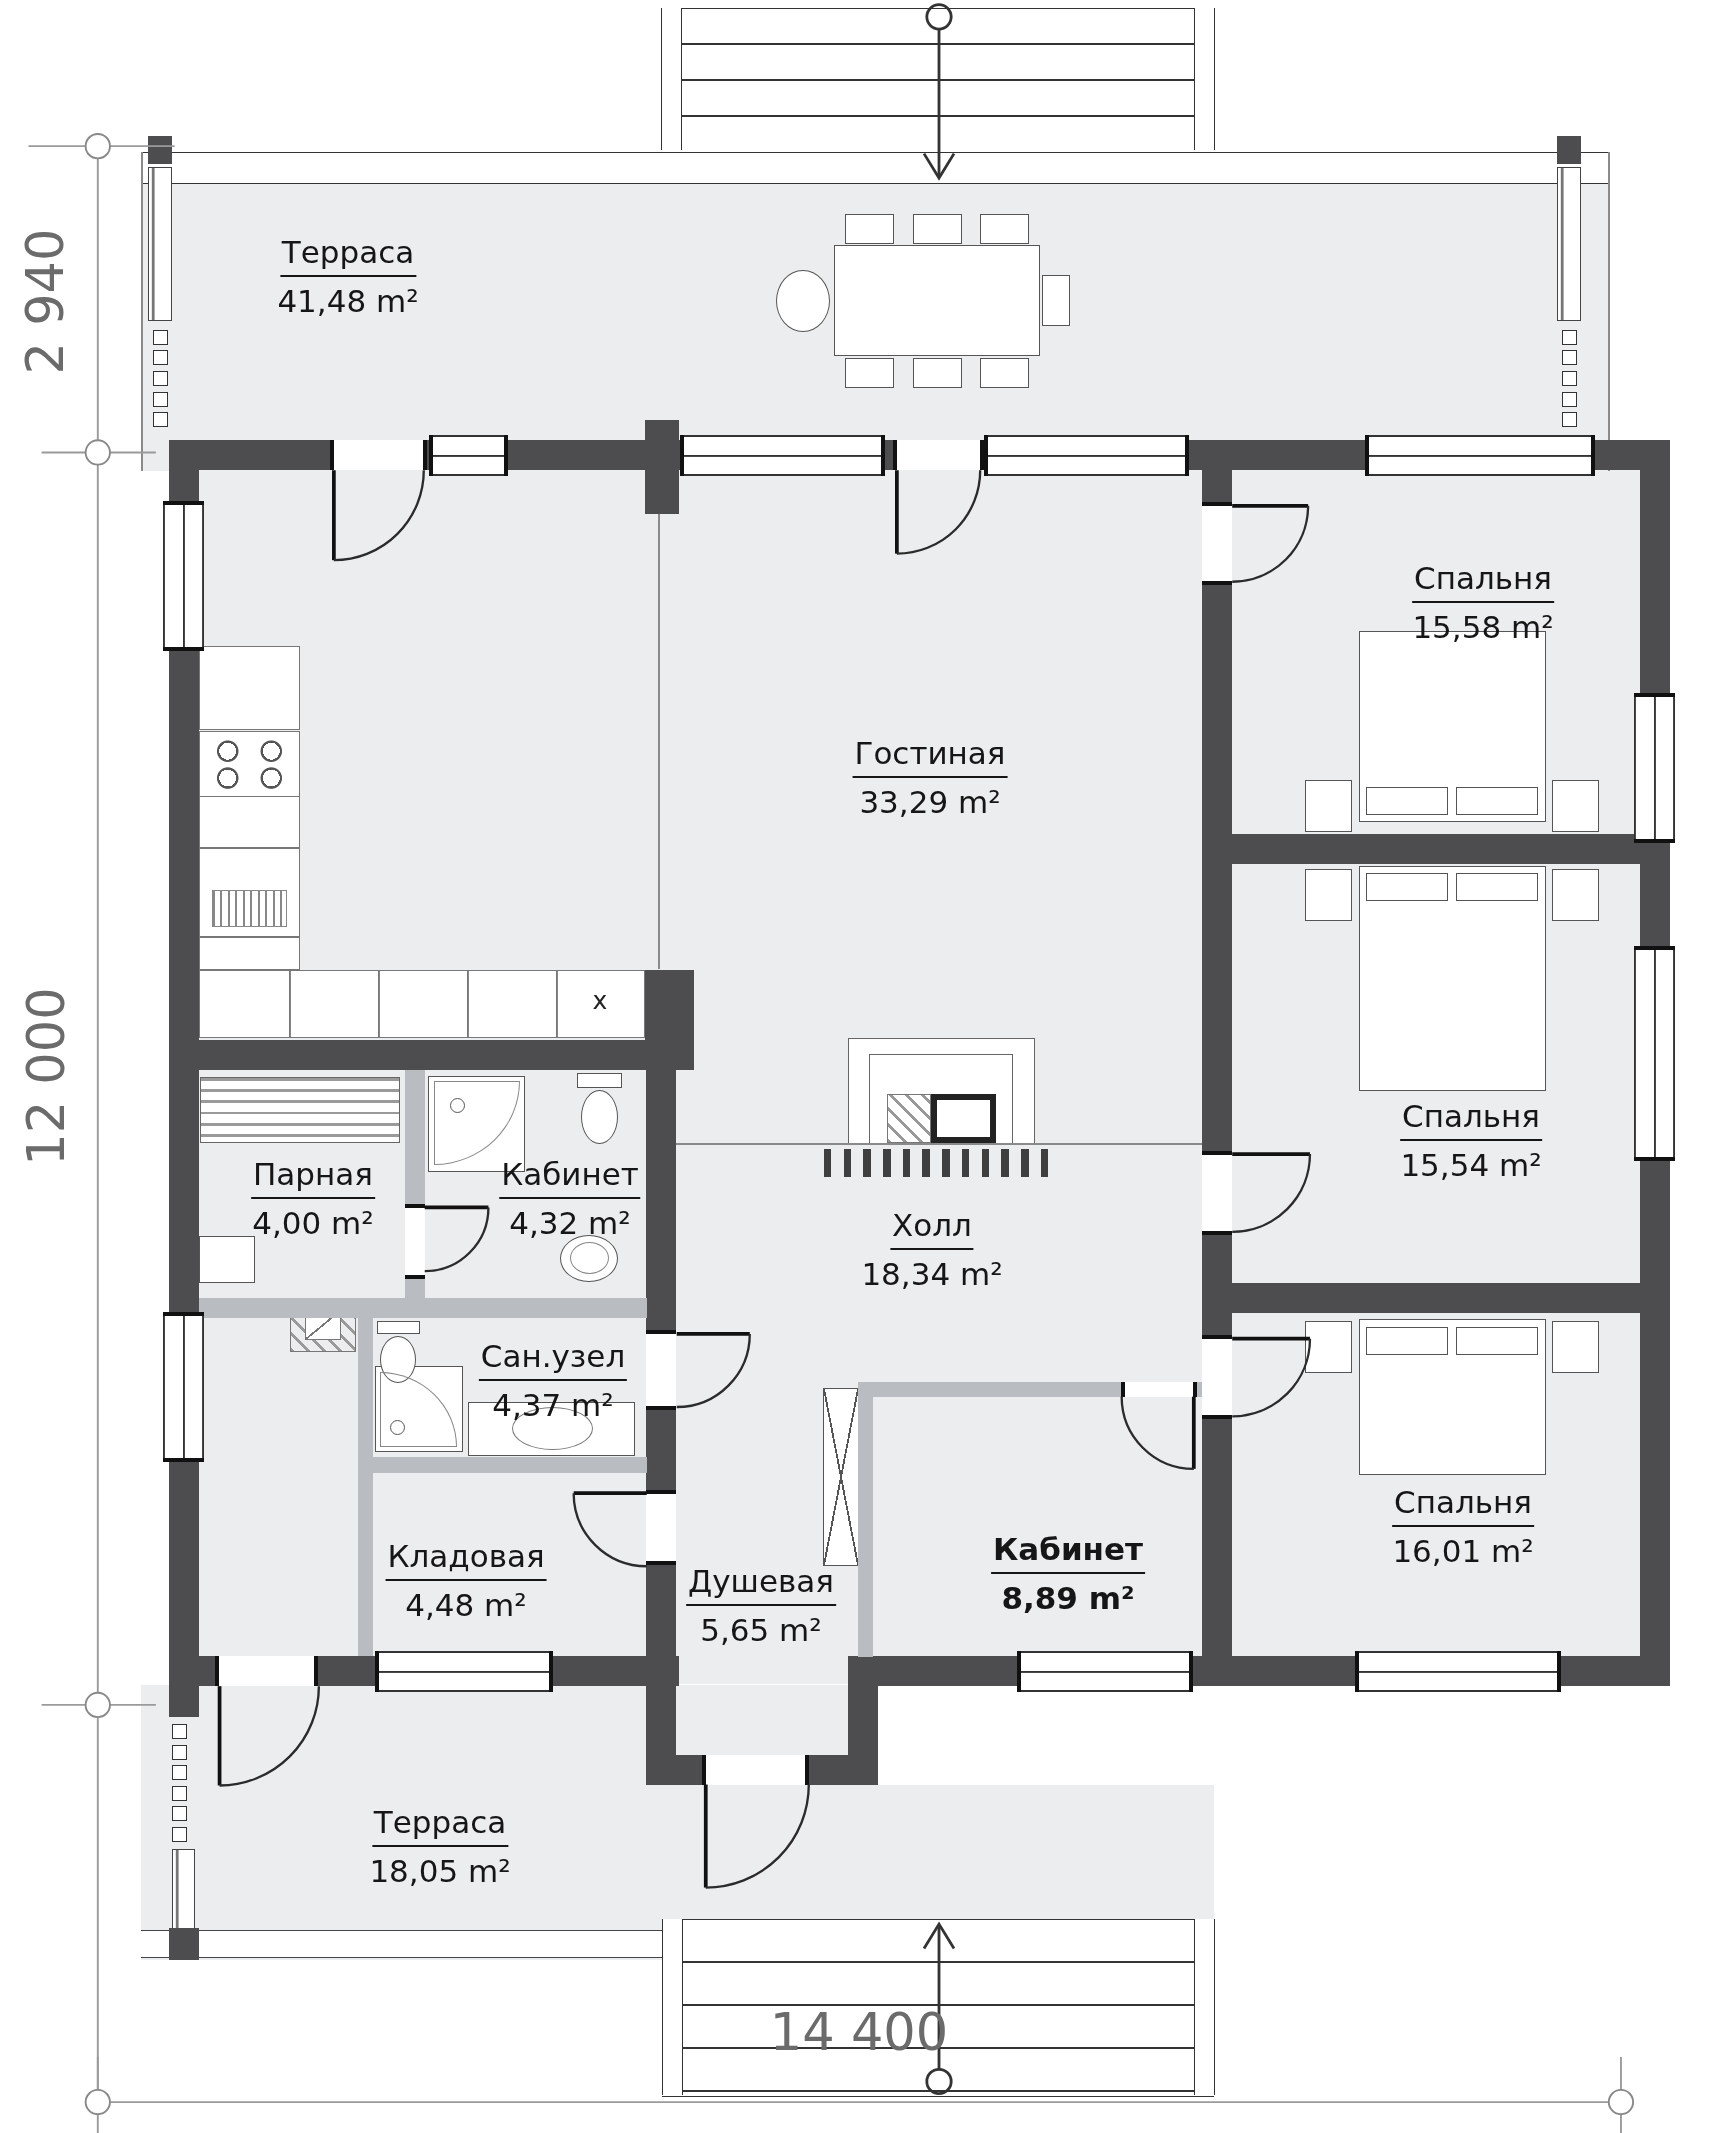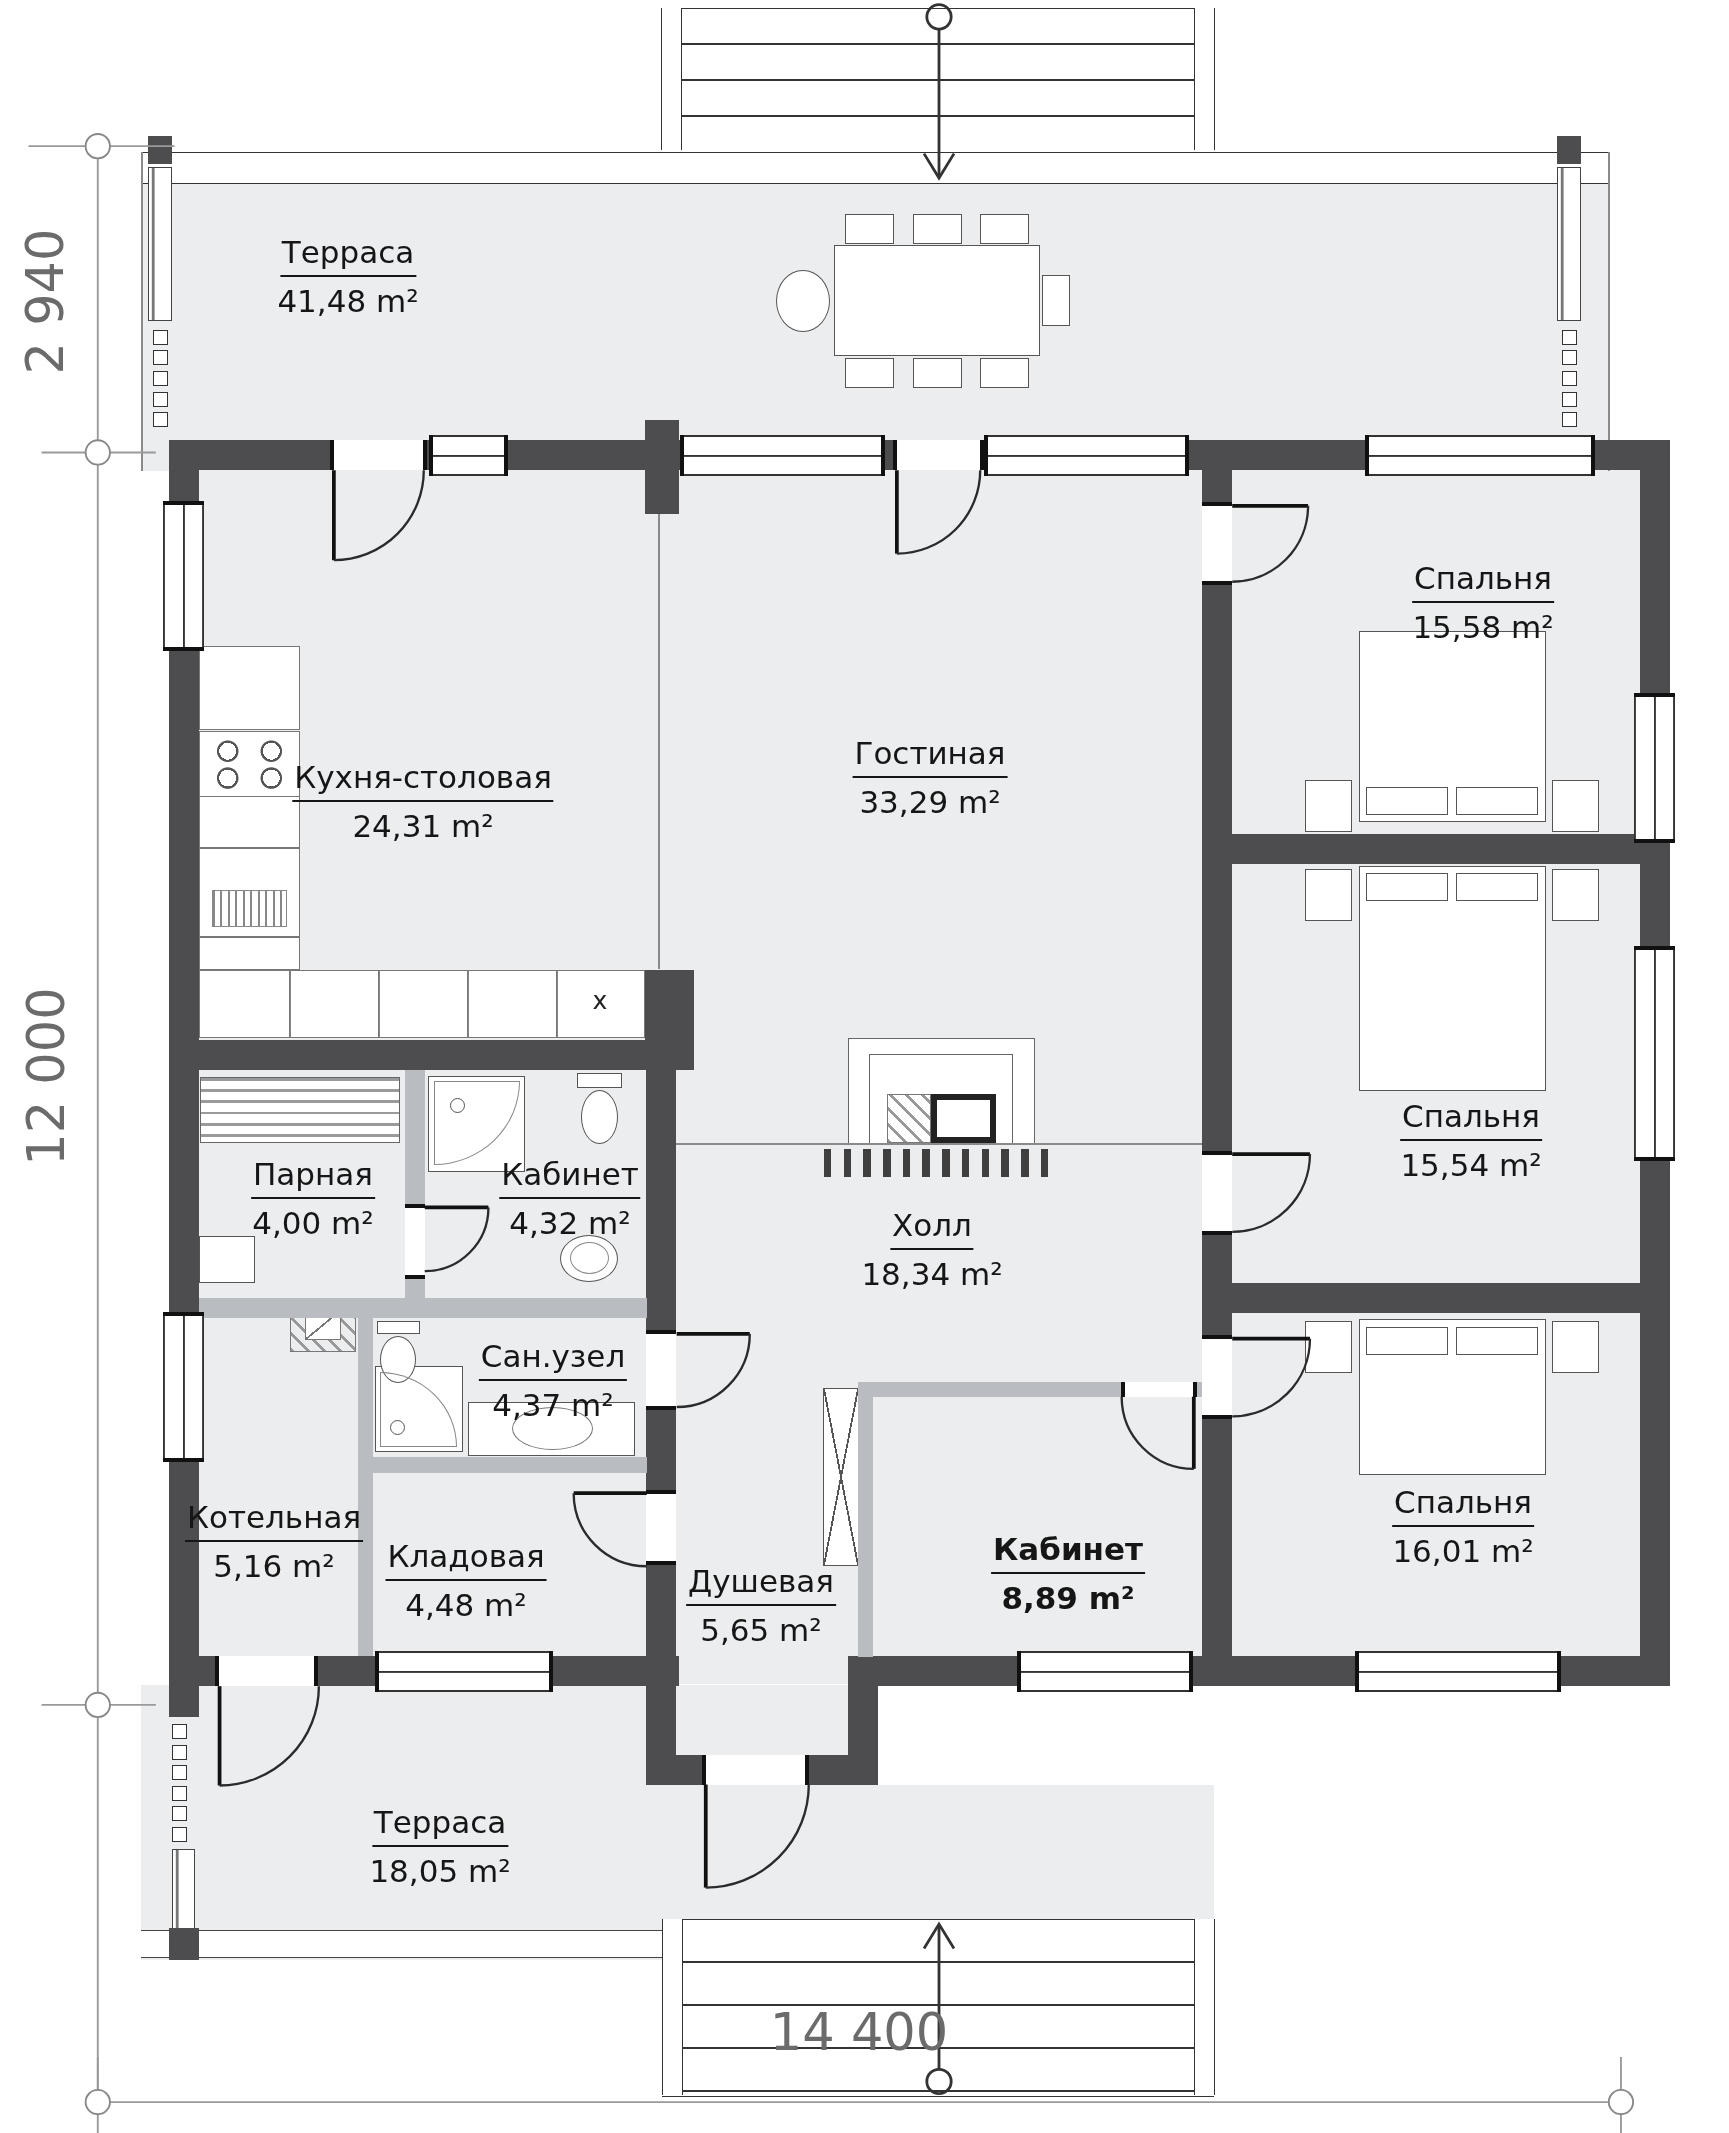--- a/index.html
+++ b/index.html
@@ -239,29 +239,27 @@
       <path d="M1730,2196 L1730,2277"></path>
       <circle cx="104" cy="156" r="13" stroke="#888"></circle>
       <circle cx="104" cy="483" r="13" stroke="#888"></circle>
       <circle cx="104" cy="1820" r="13" stroke="#888"></circle>
       <circle cx="104" cy="2244" r="13" stroke="#888"></circle>
       <circle cx="1730" cy="2244" r="13" stroke="#888"></circle>
     </g>
   </svg>
 
   <div class="rl" style="left:348px;top:234px;"><span class="nm">Терраса</span><span class="ar">41,48 m²</span></div>
-  <div class="rl" style="left:423px;top:759px;"><span class="nm">Кухня-столовая</span><span class="ar">24,31 m²</span></div>
   <div class="rl" style="left:930px;top:735px;"><span class="nm">Гостиная</span><span class="ar">33,29 m²</span></div>
   <div class="rl" style="left:1483px;top:560px;"><span class="nm">Спальня</span><span class="ar">15,58 m²</span></div>
   <div class="rl" style="left:313px;top:1156px;"><span class="nm">Парная</span><span class="ar">4,00 m²</span></div>
   <div class="rl" style="left:570px;top:1156px;"><span class="nm">Кабинет</span><span class="ar">4,32 m²</span></div>
   <div class="rl" style="left:932px;top:1207px;"><span class="nm">Холл</span><span class="ar">18,34 m²</span></div>
   <div class="rl" style="left:1471px;top:1098px;"><span class="nm">Спальня</span><span class="ar">15,54 m²</span></div>
   <div class="rl" style="left:553px;top:1338px;"><span class="nm">Сан.узел</span><span class="ar">4,37 m²</span></div>
-  <div class="rl" style="left:274px;top:1499px;"><span class="nm">Котельная</span><span class="ar">5,16 m²</span></div>
   <div class="rl" style="left:466px;top:1538px;"><span class="nm">Кладовая</span><span class="ar">4,48 m²</span></div>
   <div class="rl" style="left:761px;top:1563px;"><span class="nm">Душевая</span><span class="ar">5,65 m²</span></div>
   <div class="rl" style="left:1068px;top:1531px;font-weight:bold;"><span class="nm">Кабинет</span><span class="ar">8,89 m²</span></div>
   <div class="rl" style="left:1463px;top:1484px;"><span class="nm">Спальня</span><span class="ar">16,01 m²</span></div>
   <div class="rl" style="left:440px;top:1804px;"><span class="nm">Терраса</span><span class="ar">18,05 m²</span></div>
 
   <div class="dimt v" style="left:-58px;top:272px;width:206px;">2 940</div>
   <div class="dimt v" style="left:-80px;top:1047px;width:253px;">12 000</div>
   <div class="dimt" style="left:859px;top:2003px;transform:translateX(-50%);">14 400</div>
 

